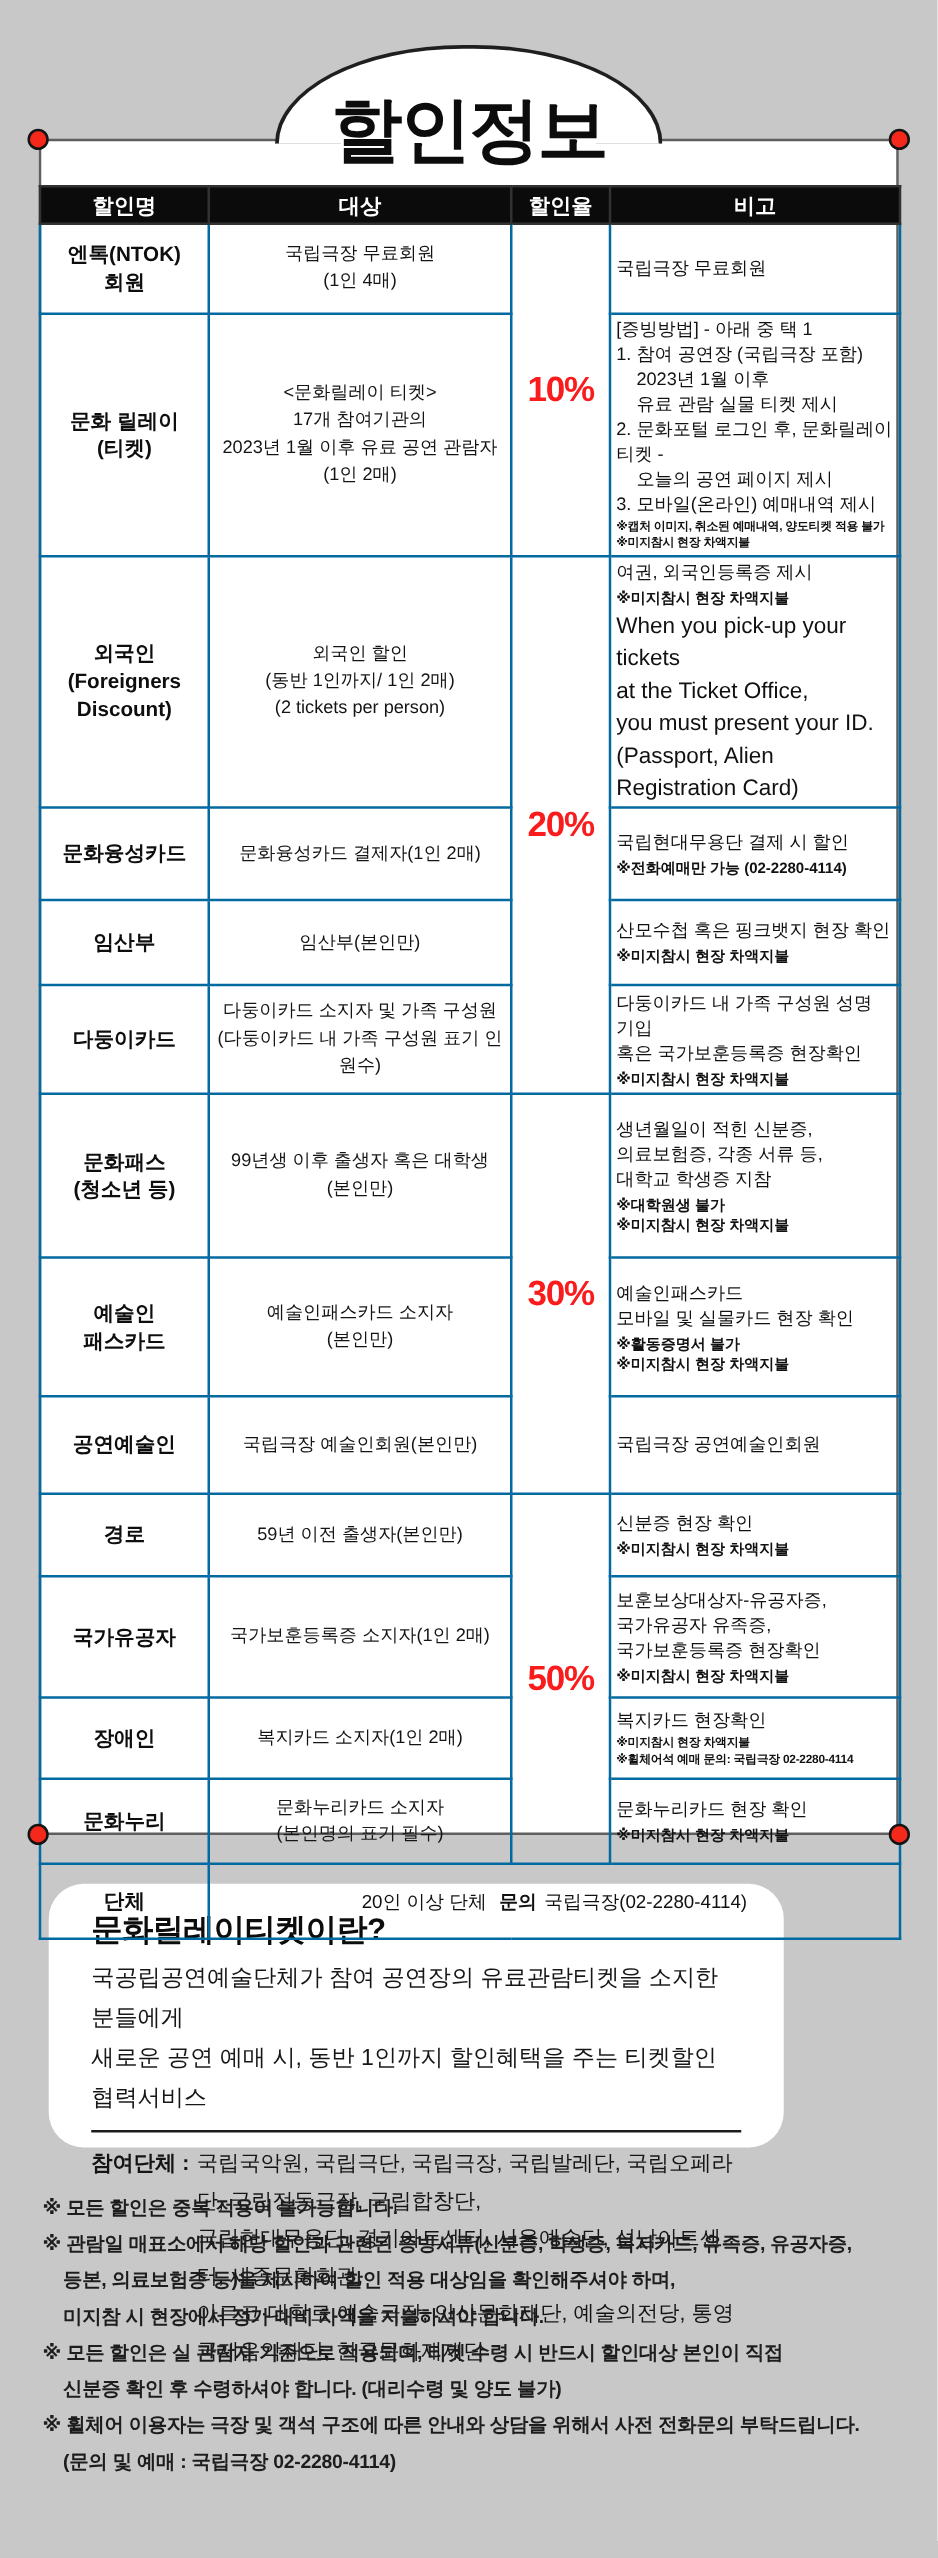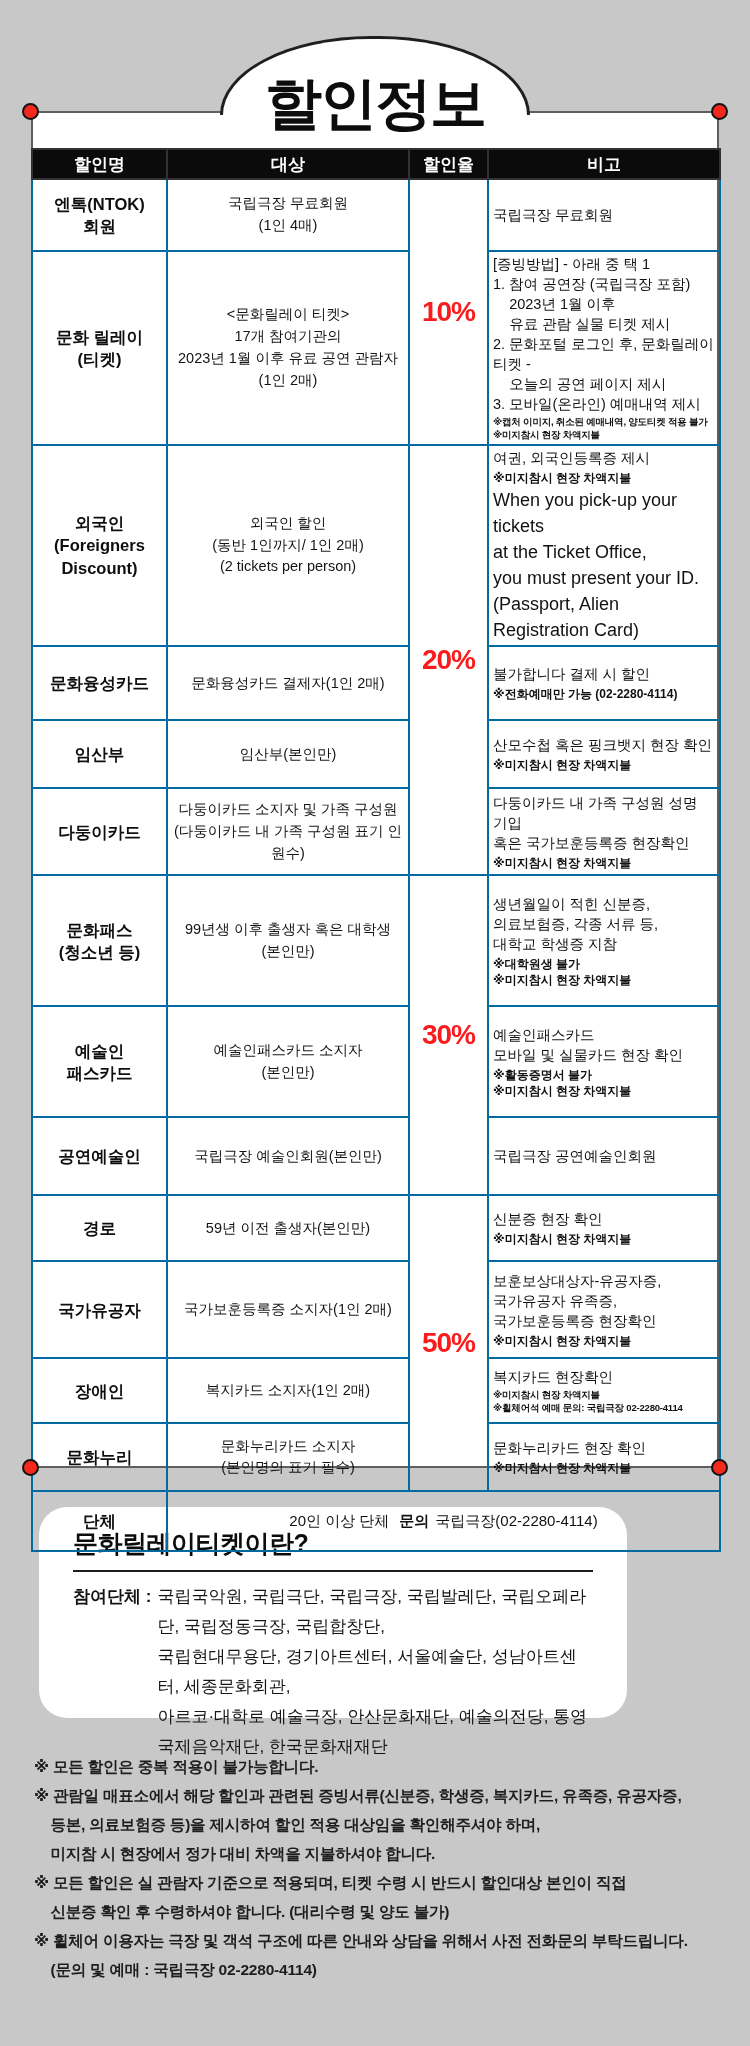--- a/index.html
+++ b/index.html
@@ -161,21 +161,21 @@
         <div class="note-eng">When you pick-up your tickets
 at the Ticket Office,
 you must present your ID.
 (Passport, Alien Registration Card)</div>
       </td>
     </tr>
     <tr style="height:74px">
       <td class="c-name">문화융성카드</td>
       <td class="c-target">문화융성카드 결제자(1인 2매)</td>
       <td class="c-note">
-        <div class="note-main">불가합니다 결제 시 할인</div>
+        <div class="note-main">국립현대무용단 결제 시 할인</div>
         <div class="note-sub">※전화예매만 가능 (02-2280-4114)</div>
       </td>
     </tr>
     <tr style="height:68px">
       <td class="c-name">임산부</td>
       <td class="c-target">임산부(본인만)</td>
       <td class="c-note">
         <div class="note-main">산모수첩 혹은 핑크뱃지 현장 확인</div>
         <div class="note-sub">※미지참시 현장 차액지불</div>
       </td>
@@ -264,20 +264,22 @@
       <td class="c-name">단체</td>
       <td class="c-group" colspan="3">
         <span>20인 이상 단체</span><span class="b">문의</span><span>국립극장(02-2280-4114)</span>
       </td>
     </tr>
   </tbody>
 </table>
 
 <div class="info-box">
   <div class="info-title">문화릴레이티켓이란?</div>
+  <div class="info-desc">국공립공연예술단체가 참여 공연장의 유료관람티켓을 소지한 분들에게
+새로운 공연 예매 시, 동반 1인까지 할인혜택을 주는 티켓할인 협력서비스</div>
   <div class="info-divider"></div>
   <div class="participants">
     <div class="plabel">참여단체 :</div>
     <div class="ptext">국립국악원, 국립극단, 국립극장, 국립발레단, 국립오페라단, 국립정동극장, 국립합창단,
 국립현대무용단, 경기아트센터, 서울예술단, 성남아트센터, 세종문화회관,
 아르코·대학로 예술극장, 안산문화재단, 예술의전당, 통영국제음악재단, 한국문화재재단</div>
   </div>
 </div>
 
 <div class="footnotes">

